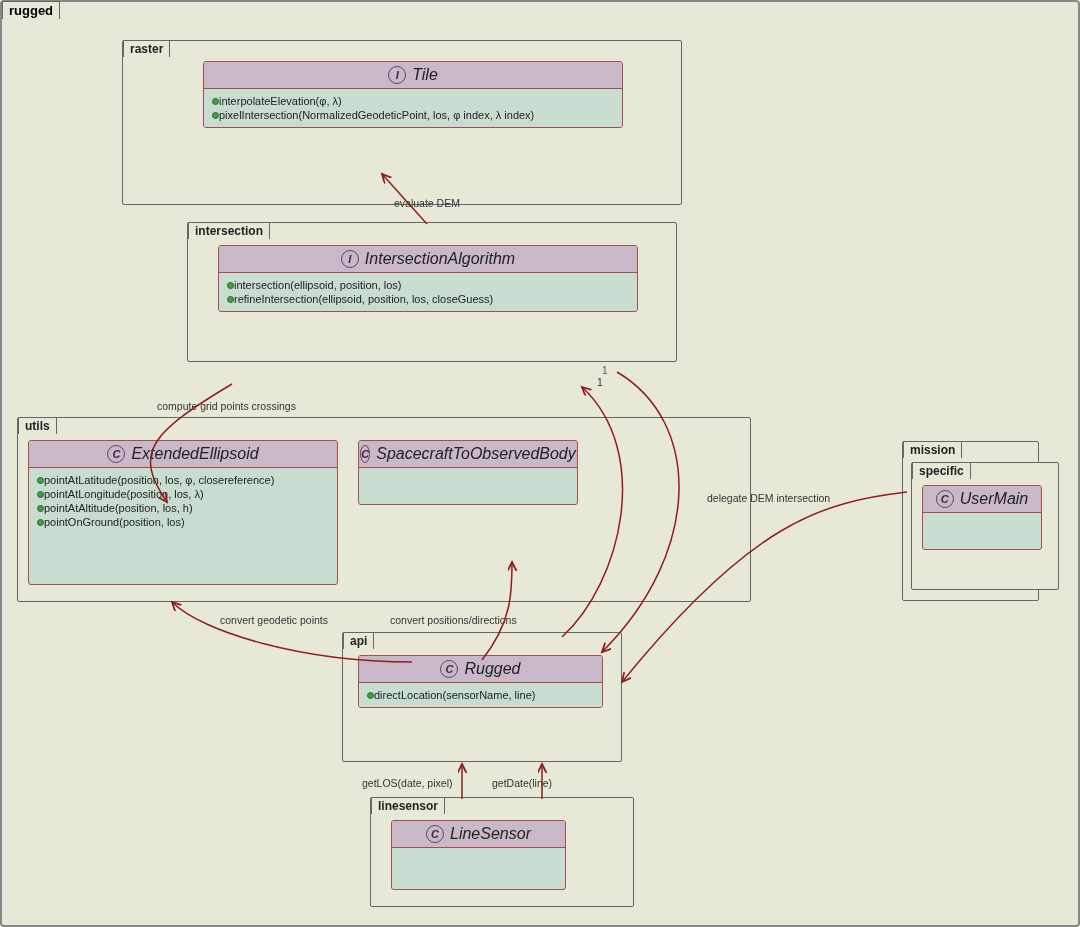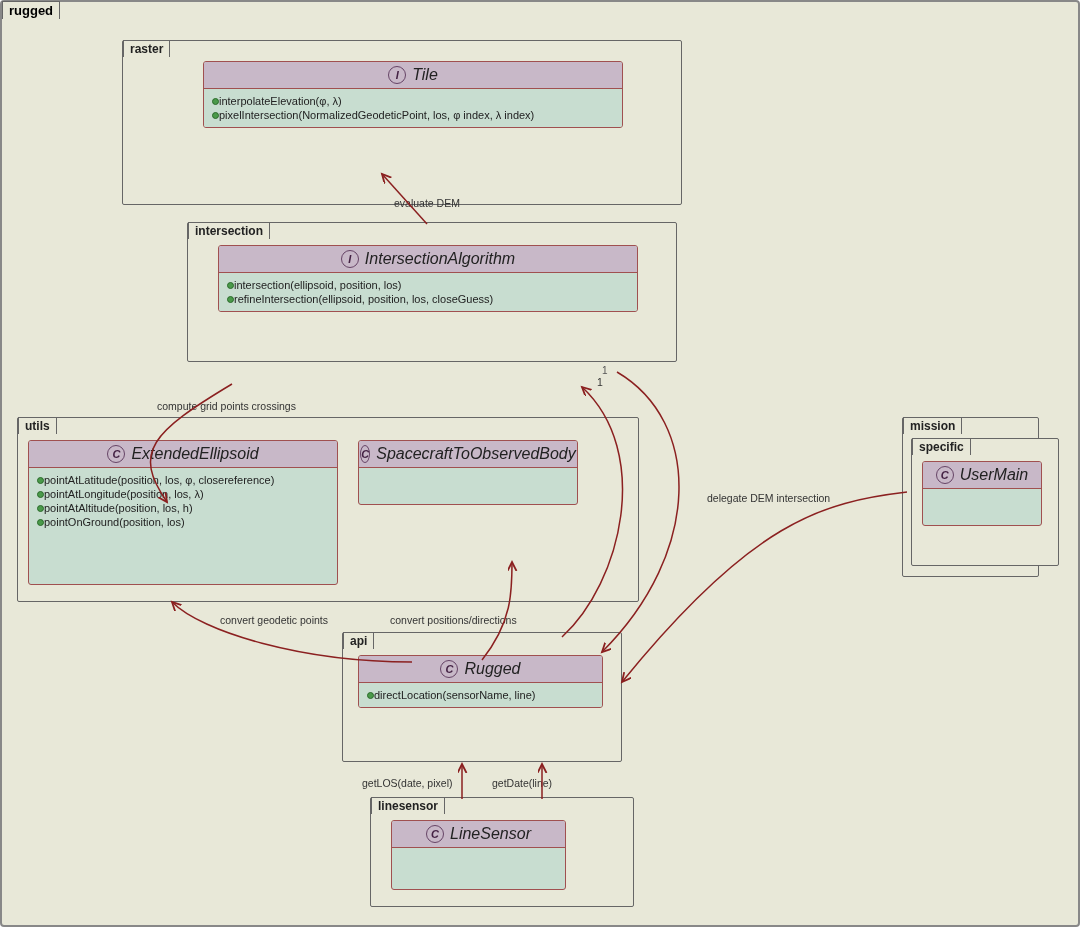--- a/index.html
+++ b/index.html
@@ -175,21 +175,21 @@
           <span>intersection(ellipsoid, position, los)</span>
         </div>
         <div class="method-item">
           <span class="method-dot"></span>
           <span>refineIntersection(ellipsoid, position, los, closeGuess)</span>
         </div>
       </div>
     </div>
   </div>
 
-  <div class="package" style="left:15px; top:415px; width:622px; height:185px;">
+  <div class="package" style="left:15px; top:415px; width:734px; height:185px;">
     <div class="pkg-label">utils</div>
 
     <div class="class-box" style="left:10px; top:22px; width:310px; height:145px;">
       <div class="class-header">
         <span class="class-stereotype">C</span>
         <span class="class-name">ExtendedEllipsoid</span>
       </div>
       <div class="class-methods">
         <div class="method-item">
           <span class="method-dot"></span>
@@ -241,21 +241,21 @@
 
     <div class="class-box" style="left:20px; top:22px; width:175px; height:70px;">
       <div class="class-header">
         <span class="class-stereotype">C</span>
         <span class="class-name">LineSensor</span>
       </div>
       <div class="class-methods" style="min-height:26px;"></div>
     </div>
   </div>
 
-  <div class="package" style="left:900px; top:415px; width:137px; height:160px;">
+  <div class="package" style="left:900px; top:439px; width:137px; height:160px;">
     <div class="pkg-label">mission</div>
 
     <div class="package" style="left:8px; top:20px; width:148px; height:128px;">
       <div class="pkg-label">specific</div>
 
       <div class="class-box" style="left:10px; top:22px; width:120px; height:65px;">
         <div class="class-header">
           <span class="class-stereotype">C</span>
           <span class="class-name">UserMain</span>
         </div>

